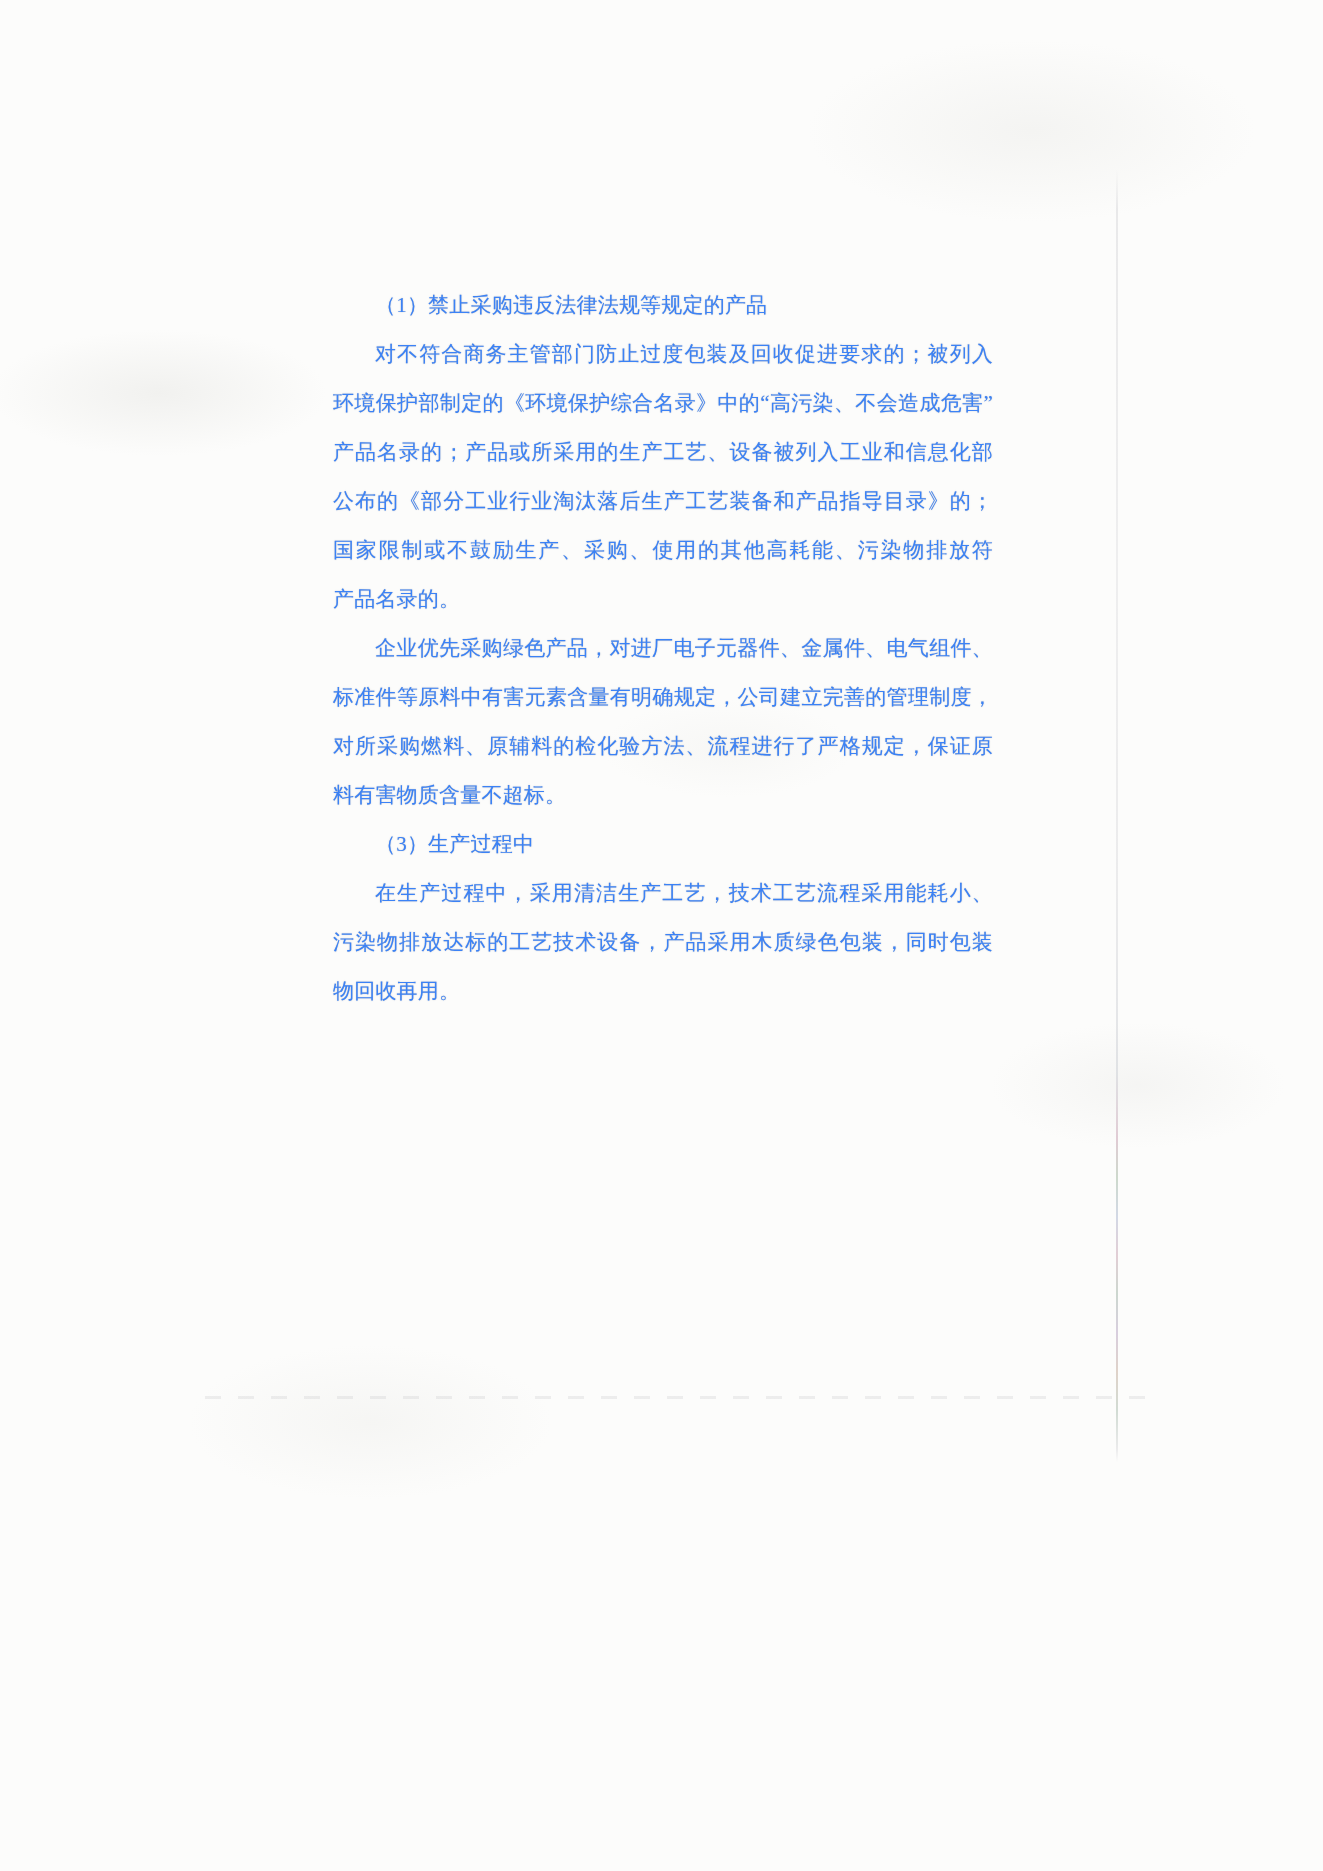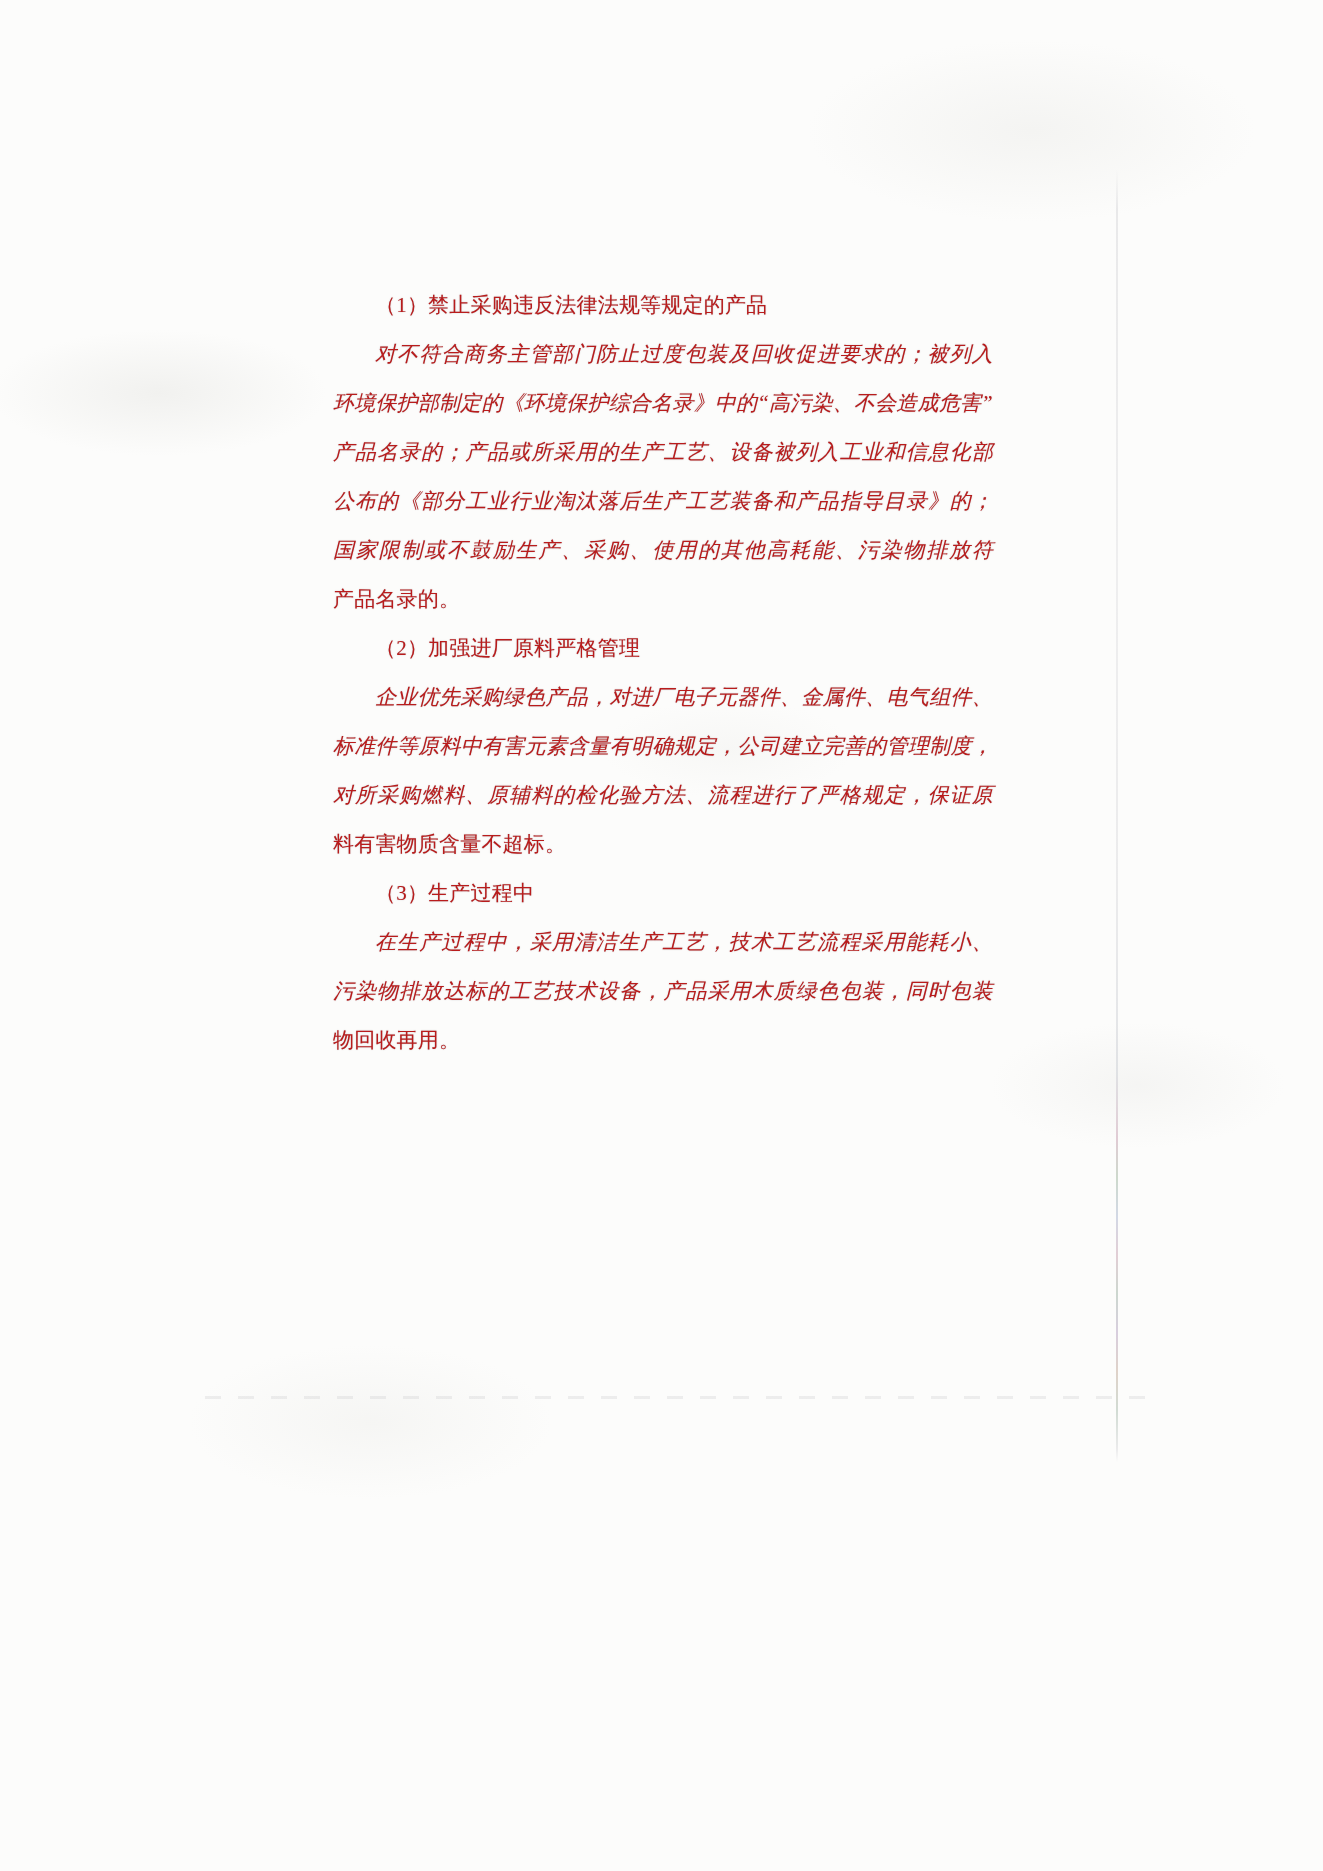--- a/index.html
+++ b/index.html
@@ -24,33 +24,32 @@
     width: 1323px;
     height: 1871px;
   }
   .text-block {
     position: absolute;
     left: 333px;
     top: 281px;
     width: 660px;
     font-size: 21px;
     line-height: 49px;
-    color: #b91c1c;
+    color: #3b82f6;
     text-shadow: 0 0 1.2px rgba(84,84,92,0.42);
     letter-spacing: 0.2px;
   }
   .line {
     text-align: left;
     height: 49px;
   }
   .line.indent { text-indent: 42px; }
   .line.fill {
     text-align: justify;
     text-align-last: justify;
-    font-style: italic;
   }
   .v-scan-line {
     position: absolute;
     left: 1116px;
     top: 170px;
     width: 2px;
     height: 1292px;
     background: linear-gradient(to bottom,
       rgba(212,212,214,0) 0%,
       rgba(214,214,217,0.50) 3%,
@@ -86,21 +85,20 @@
 <div class="page">
 
   <div class="text-block">
     <div class="line indent">（1）禁止采购违反法律法规等规定的产品</div>
     <div class="line indent fill">对不符合商务主管部门防止过度包装及回收促进要求的；被列入</div>
     <div class="line fill">环境保护部制定的《环境保护综合名录》中的“高污染、不会造成危害”</div>
     <div class="line fill">产品名录的；产品或所采用的生产工艺、设备被列入工业和信息化部</div>
     <div class="line fill">公布的《部分工业行业淘汰落后生产工艺装备和产品指导目录》的；</div>
     <div class="line fill">国家限制或不鼓励生产、采购、使用的其他高耗能、污染物排放符</div>
     <div class="line">产品名录的。</div>
-    <div class="line indent">（2）加强进厂原料严格管理</div>
     <div class="line indent fill">企业优先采购绿色产品，对进厂电子元器件、金属件、电气组件、</div>
     <div class="line fill">标准件等原料中有害元素含量有明确规定，公司建立完善的管理制度，</div>
     <div class="line fill">对所采购燃料、原辅料的检化验方法、流程进行了严格规定，保证原</div>
     <div class="line">料有害物质含量不超标。</div>
     <div class="line indent">（3）生产过程中</div>
     <div class="line indent fill">在生产过程中，采用清洁生产工艺，技术工艺流程采用能耗小、</div>
     <div class="line fill">污染物排放达标的工艺技术设备，产品采用木质绿色包装，同时包装</div>
     <div class="line">物回收再用。</div>
   </div>
 

